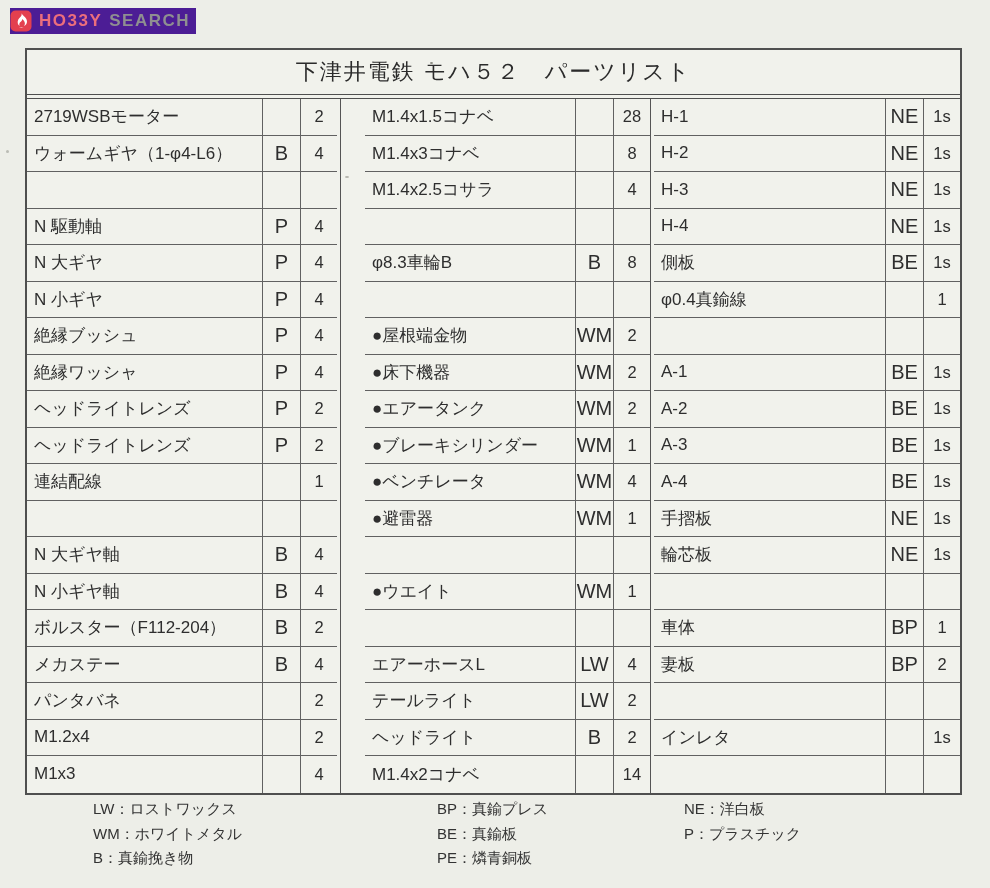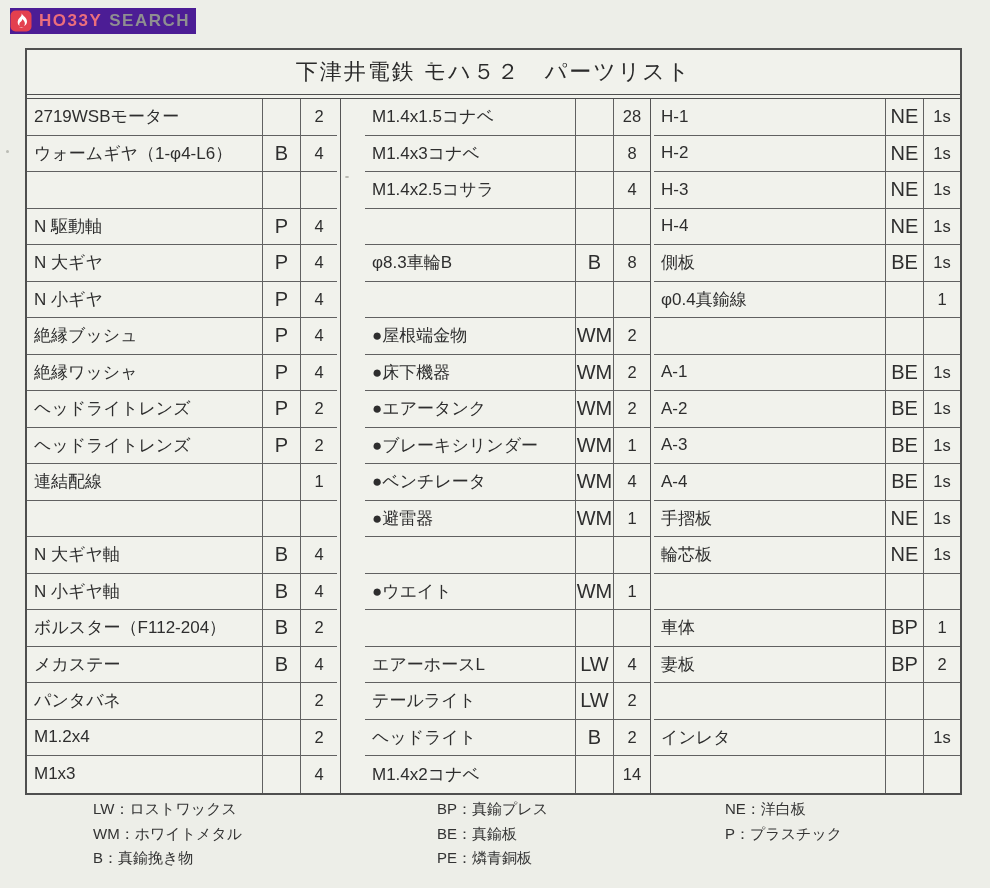--- a/index.html
+++ b/index.html
@@ -51,21 +51,21 @@
   .row:last-child{border-bottom:none;}
   .cell{display:flex;align-items:center;box-sizing:border-box;white-space:nowrap;}
   .c-name{flex:1;padding:0 7px;font-size:17px;overflow:hidden;}
   .c-code{width:38px;justify-content:center;border-left:1px solid #616161;font-size:20px;}
   .c-qty{width:37px;justify-content:center;border-left:1px solid #616161;font-size:16.5px;}
   
   .legend{position:absolute;top:797px;left:0;width:990px;height:80px;}
   .legend-col{position:absolute;top:0;font-size:15px;line-height:24.5px;color:#333;white-space:nowrap;}
   .legend-col-1{left:93px;}
   .legend-col-2{left:437px;}
-  .legend-col-3{left:725px;}
+  .legend-col-3{left:684px;}
   
   .speck{position:absolute;background:#8a8a82;border-radius:50%;}
   .speck-1{left:430px;top:62px;width:3px;height:2px;}
   .speck-2{left:345px;top:176px;width:4px;height:2px;opacity:.6;}
   .speck-3{left:6px;top:150px;width:3px;height:3px;opacity:.5;}
 </style>
 </head>
 <body>
 
 <div class="logo">

